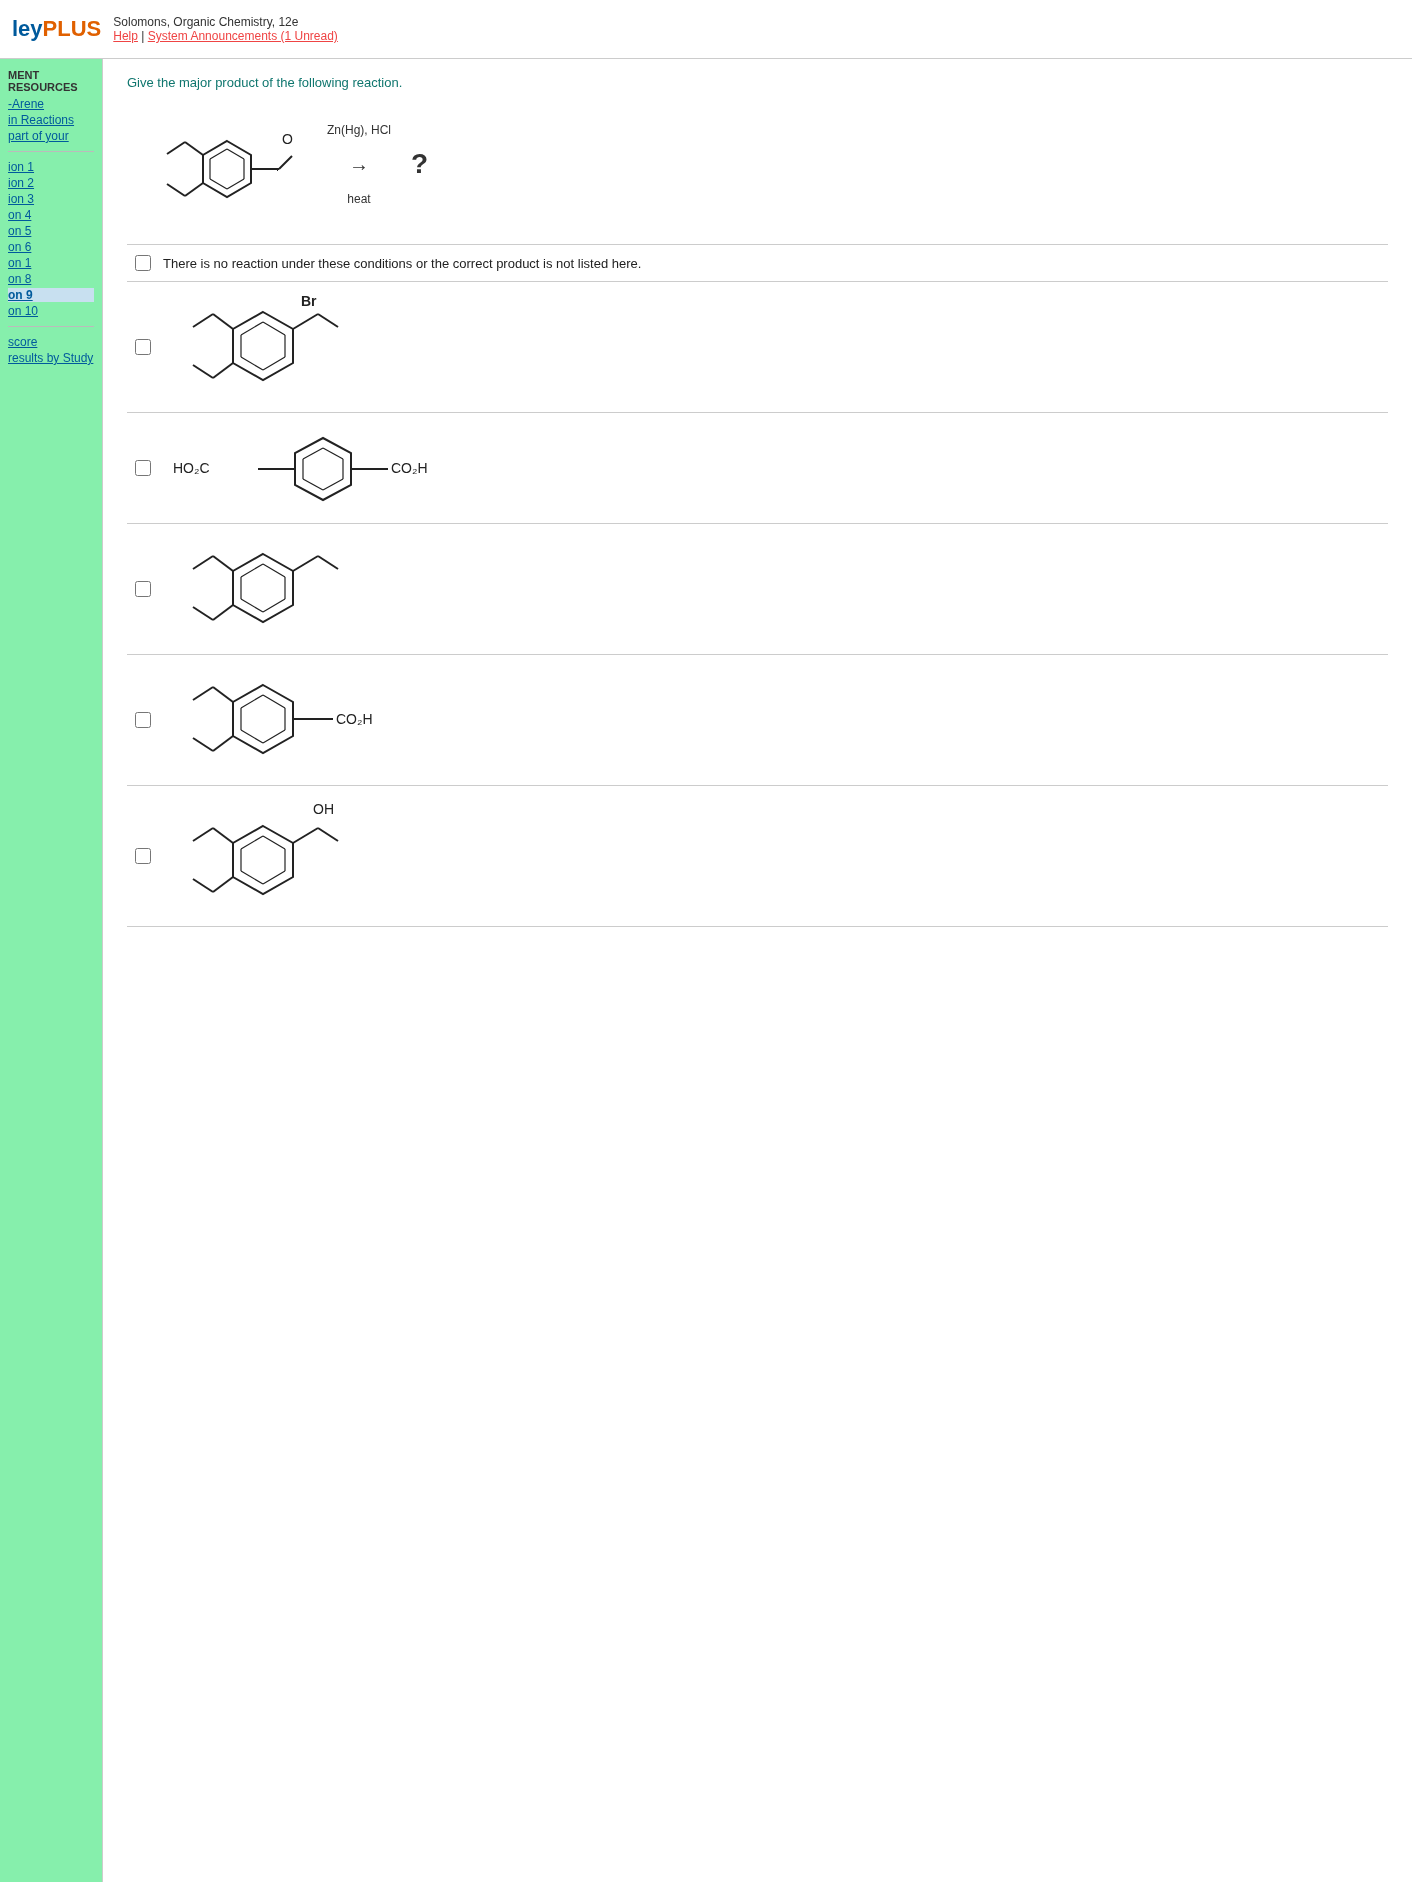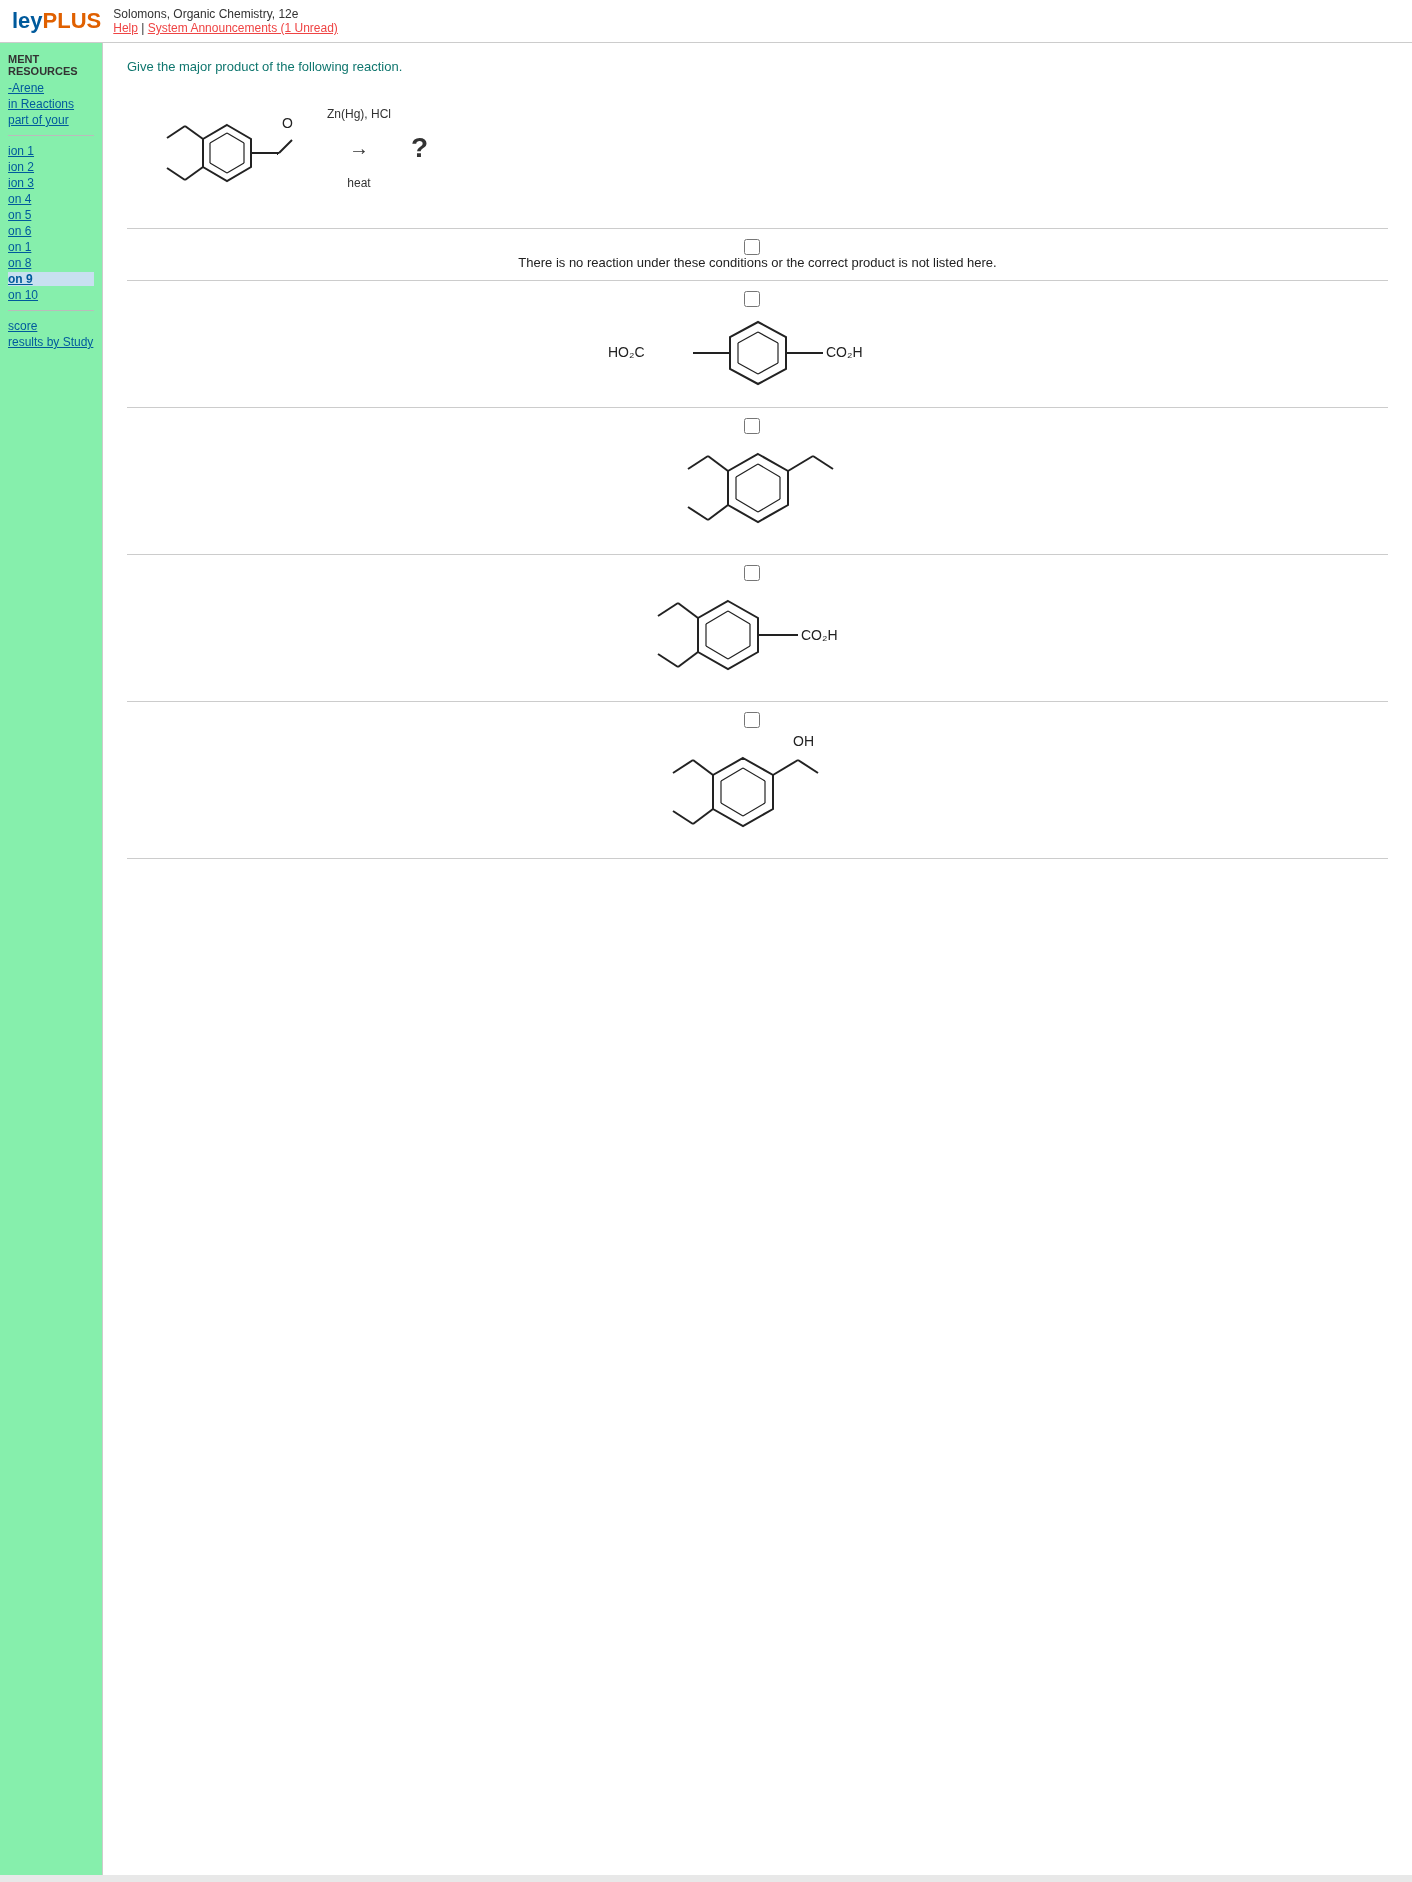--- a/index.html
+++ b/index.html
@@ -1,21 +1,21 @@
 <!DOCTYPE html>
 <html><head>
   <meta charset="utf-8">
   <style>
     * { box-sizing: border-box; margin: 0; padding: 0; }
     body { font-family: Arial, sans-serif; font-size: 13px; background: #e8e8e8; display: flex; flex-direction: column; }
 
     .header {
       background: #fff;
       border-bottom: 1px solid #ccc;
-      padding: 7px 12px;
+      padding: 15px 12px;
       display: flex;
       align-items: center;
       gap: 12px;
     }
     .header-logo {
       font-size: 22px;
       font-weight: bold;
       color: #333;
     }
     .header-logo span { color: #005a9c; }
@@ -94,21 +94,20 @@
     }
 
     .answer-options { display: flex; flex-direction: column; gap: 0; }
 
     .answer-option {
       display: flex;
       align-items: center;
       padding: 10px 8px;
       border-bottom: 1px solid #ccc;
       cursor: pointer;
-      flex-direction: column;
     }
     .answer-option:first-child { border-top: 1px solid #ccc; }
 
     .answer-option input[type="checkbox"] {
       margin-right: 12px;
       width: 16px;
       height: 16px;
       cursor: pointer;
       flex-shrink: 0;
     }
@@ -199,20 +198,44 @@
       <div class="question-mark">?</div>
     </div>
 
     <div class="answer-options">
 
       <div class="answer-option">
         <input type="checkbox" style="">
         <span class="no-reaction-label">There is no reaction under these conditions or the correct product is not listed here.</span>
       </div>
 
+      <div class="answer-option">
+        <input type="checkbox" style="">
+        <svg class="molecule-svg" width="200" height="110" viewBox="0 0 200 110">
+
+          <polygon points="100,20 130,37 130,71 100,88 70,71 70,37" fill="none" stroke="#222" stroke-width="2"></polygon>
+          <line x1="100" y1="30" x2="122" y2="43" stroke="#222" stroke-width="1.2"></line>
+          <line x1="122" y1="43" x2="122" y2="65" stroke="#222" stroke-width="1.2"></line>
+          <line x1="122" y1="65" x2="100" y2="78" stroke="#222" stroke-width="1.2"></line>
+          <line x1="100" y1="78" x2="78" y2="65" stroke="#222" stroke-width="1.2"></line>
+          <line x1="78" y1="65" x2="78" y2="43" stroke="#222" stroke-width="1.2"></line>
+          <line x1="78" y1="43" x2="100" y2="30" stroke="#222" stroke-width="1.2"></line>
+
+          <line x1="70" y1="37" x2="50" y2="22" stroke="#222" stroke-width="2"></line>
+          <line x1="50" y1="22" x2="30" y2="35" stroke="#222" stroke-width="2"></line>
+
+          <line x1="70" y1="71" x2="50" y2="86" stroke="#222" stroke-width="2"></line>
+          <line x1="50" y1="86" x2="30" y2="73" stroke="#222" stroke-width="2"></line>
+
+          <line x1="130" y1="37" x2="155" y2="22" stroke="#222" stroke-width="2"></line>
+          <line x1="155" y1="22" x2="175" y2="35" stroke="#222" stroke-width="2"></line>
+
+          <text x="138" y="14" font-size="14" fill="#222" font-family="Arial" font-weight="bold">Br</text>
+        </svg>
+      </div>
 
       <div class="answer-option">
         <input type="checkbox" style="">
         <svg class="molecule-svg" width="320" height="90" viewBox="0 0 320 90">
 
           <polygon points="160,15 188,30 188,62 160,77 132,62 132,30" fill="none" stroke="#222" stroke-width="2"></polygon>
           <line x1="160" y1="25" x2="180" y2="36" stroke="#222" stroke-width="1.2"></line>
           <line x1="180" y1="36" x2="180" y2="56" stroke="#222" stroke-width="1.2"></line>
           <line x1="180" y1="56" x2="160" y2="67" stroke="#222" stroke-width="1.2"></line>
           <line x1="160" y1="67" x2="140" y2="56" stroke="#222" stroke-width="1.2"></line>

